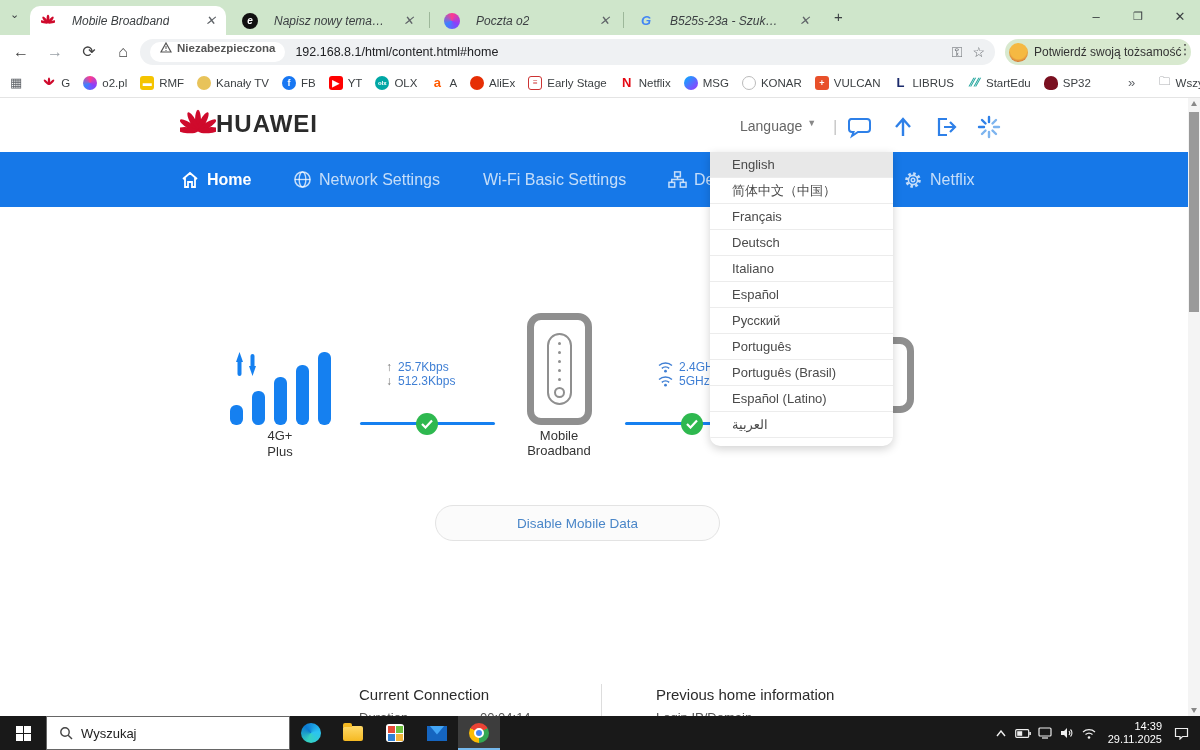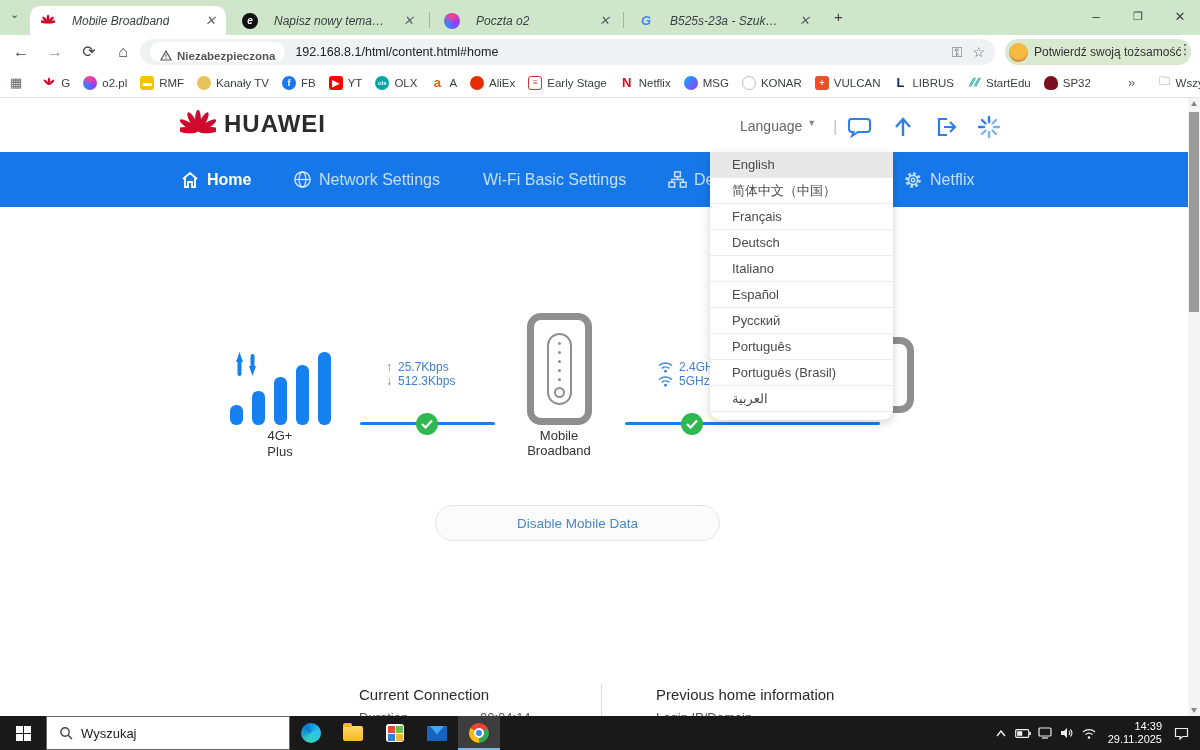--- a/index.html
+++ b/index.html
@@ -13,35 +13,35 @@
   .tab .close { color:#5f6368; font-size:13px; margin-left:auto; }
   .tab .title { white-space:nowrap; overflow:hidden; text-overflow:ellipsis; }
   .tabsep { position:absolute; top:12px; width:1px; height:16px; background:#9db89a; }
   .favicon { width:16px; height:16px; border-radius:50%; flex:0 0 16px; display:flex; align-items:center; justify-content:center; font-size:10px; font-weight:bold; color:#fff; }
   .winbtn { position:absolute; top:0; width:40px; height:32px; display:flex; align-items:center; justify-content:center; color:#3c4043; font-size:13px; }
 
   .toolbar { position:absolute; left:0; top:35px; width:1200px; height:33px; background:#fff; display:flex; align-items:center; }
   .navico { width:26px; height:26px; display:flex; align-items:center; justify-content:center; color:#444; font-size:16px; margin-left:8px; }
   .navico.dim { color:#9aa0a6; }
   .omnibox { position:absolute; left:140px; top:4px; width:855px; height:26px; background:#eff1f3; border-radius:13px; display:flex; align-items:center; padding:0 10px; }
-  .secbadge { background:#fff; border-radius:11px; height:20px; display:flex; align-items:flex-end; gap:5px; padding:0 10px; font-size:11.5px; font-weight:bold; color:#555; }
+  .secbadge { background:#fff; border-radius:11px; height:20px; display:flex; align-items:flex-start; gap:5px; padding:0 10px; font-size:11.5px; font-weight:bold; color:#555; }
   .url { font-size:12.5px; color:#202124; margin-left:10px; flex:1; }
   .omni-ico { color:#5f6368; font-size:14px; margin-left:10px; }
   .profile-chip { position:absolute; left:1005px; top:4px; height:26px; background:#d8e9cf; border-radius:13px; display:flex; align-items:center; gap:6px; padding:0 10px 0 4px; font-size:12px; color:#333; }
   .avatar { width:19px; height:19px; border-radius:50%; background:radial-gradient(circle at 50% 40%, #f5b942 55%, #a33); }
   .kebab { position:absolute; left:1178px; top:6px; color:#444; font-size:14px; letter-spacing:0; }
 
   .bookbar { position:absolute; left:0; top:68px; width:1200px; height:30px; background:#fff; border-bottom:1px solid #e4e4e4; display:flex; align-items:center; font-size:11.5px; color:#3c4043; }
   .bm { display:flex; align-items:center; gap:5px; margin-right:13px; white-space:nowrap; }
   .bi { width:14px; height:14px; border-radius:3px; display:flex; align-items:center; justify-content:center; font-size:9px; font-weight:bold; color:#fff; flex:0 0 14px; }
   .bardiv { width:1px; height:16px; background:#dadce0; margin:0 10px; }
 
   
   .page { position:absolute; left:0; top:98px; width:1200px; height:618px; background:#fff; overflow:hidden; }
-  .brand { position:absolute; left:180px; top:10px; display:flex; align-items:center; gap:8px; }
+  .brand { position:absolute; left:180px; top:10px; display:flex; align-items:center; gap:0; }
   .brand-name { font-size:24px; font-weight:bold; color:#2b2b2b; letter-spacing:1px; }
   .lang-btn { position:absolute; left:740px; top:20px; font-size:14px; color:#666; display:flex; align-items:flex-start; gap:5px; }
   .hdr-sep { position:absolute; left:833px; top:19px; color:#c6c6c6; font-size:17px; }
   .hicon { position:absolute; top:16px; width:26px; height:26px; }
 
   .bluenav { position:absolute; left:0; top:54px; width:1200px; height:55px; background:#1678e8; }
   .nav-item { position:absolute; top:0; height:55px; display:flex; align-items:center; gap:7px; font-size:16px; color:rgba(255,255,255,.75); }
   .nav-item.active { color:#fff; font-weight:bold; }
 
   .dropdown { position:absolute; left:710px; top:54px; width:183px; background:#fff; border-radius:0 0 10px 10px; box-shadow:0 3px 10px rgba(0,0,0,.18); z-index:30; padding-bottom:8px; overflow:hidden; }
@@ -412,20 +412,21 @@
     <div class="dropdown">
       <div class="dd-item sel">English</div>
       <div class="dd-item">简体中文（中国）</div>
       <div class="dd-item">Français</div>
       <div class="dd-item">Deutsch</div>
       <div class="dd-item">Italiano</div>
       <div class="dd-item">Español</div>
       <div class="dd-item">Русский</div>
       <div class="dd-item">Português</div>
       <div class="dd-item">Português (Brasil)</div>
+      <div class="dd-item">Español (Latino)</div>
       <div class="dd-item" style="border-bottom:1px solid #ececec;">العربية</div>
     </div>
 
     <div class="main-btn">Disable Mobile Data</div>
 
     <div style="position:absolute;left:601px;top:586px;width:1px;height:32px;background:#ddd;"></div>
     <div class="foot-h" style="left:359px;top:588px;">Current Connection</div>
     <div class="foot-h" style="left:656px;top:588px;">Previous home information</div>
     <div class="foot-part" style="left:359px;top:612px;">Duration</div>
     <div class="foot-part" style="left:480px;top:612px;">00:04:14</div>

